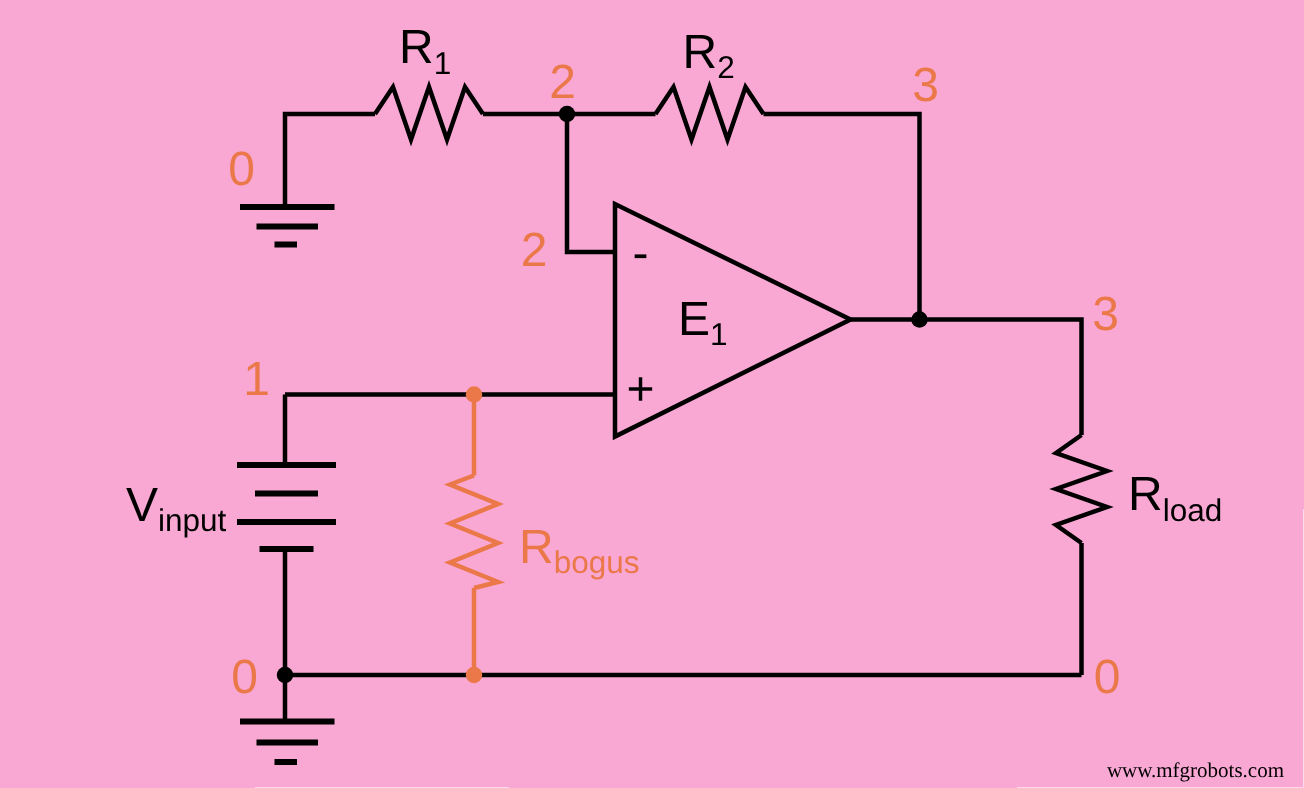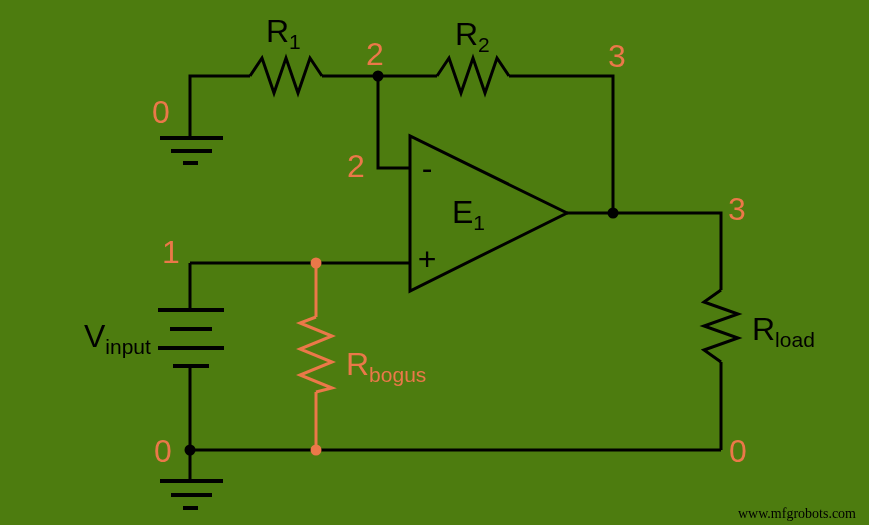--- a/index.html
+++ b/index.html
@@ -1,17 +1,17 @@
 <!DOCTYPE html>
 <html style="--wire: #000000; --accent: #EB7849;"><head>
 <meta charset="utf-8">
 <style>
   html,body { margin:0; padding:0; background:#ffffff; }
   .stage {
-    width:869px; height:525px; position:relative; background:#4d7c0f;
+    width:869px; height:525px; position:relative; background:#f9a8d4;
     font-family:"Liberation Sans", sans-serif; overflow:hidden;
   }
   svg { display:block; }
   .wire   { stroke:var(--wire,#000); stroke-width:3; fill:none; stroke-linejoin:miter; }
   .plate  { stroke:var(--wire,#000); stroke-width:4; fill:none; }
   .gline  { stroke:var(--wire,#000); stroke-width:4; fill:none; }
   .owire  { stroke:var(--accent,#EB7849); stroke-width:3; fill:none; stroke-linejoin:miter; }
   .dot    { fill:var(--wire,#000); stroke:none; }
   .odot   { fill:var(--accent,#EB7849); stroke:none; }
   .lbl    { font-family:"Liberation Sans", sans-serif; font-size:32px; fill:#000; }

